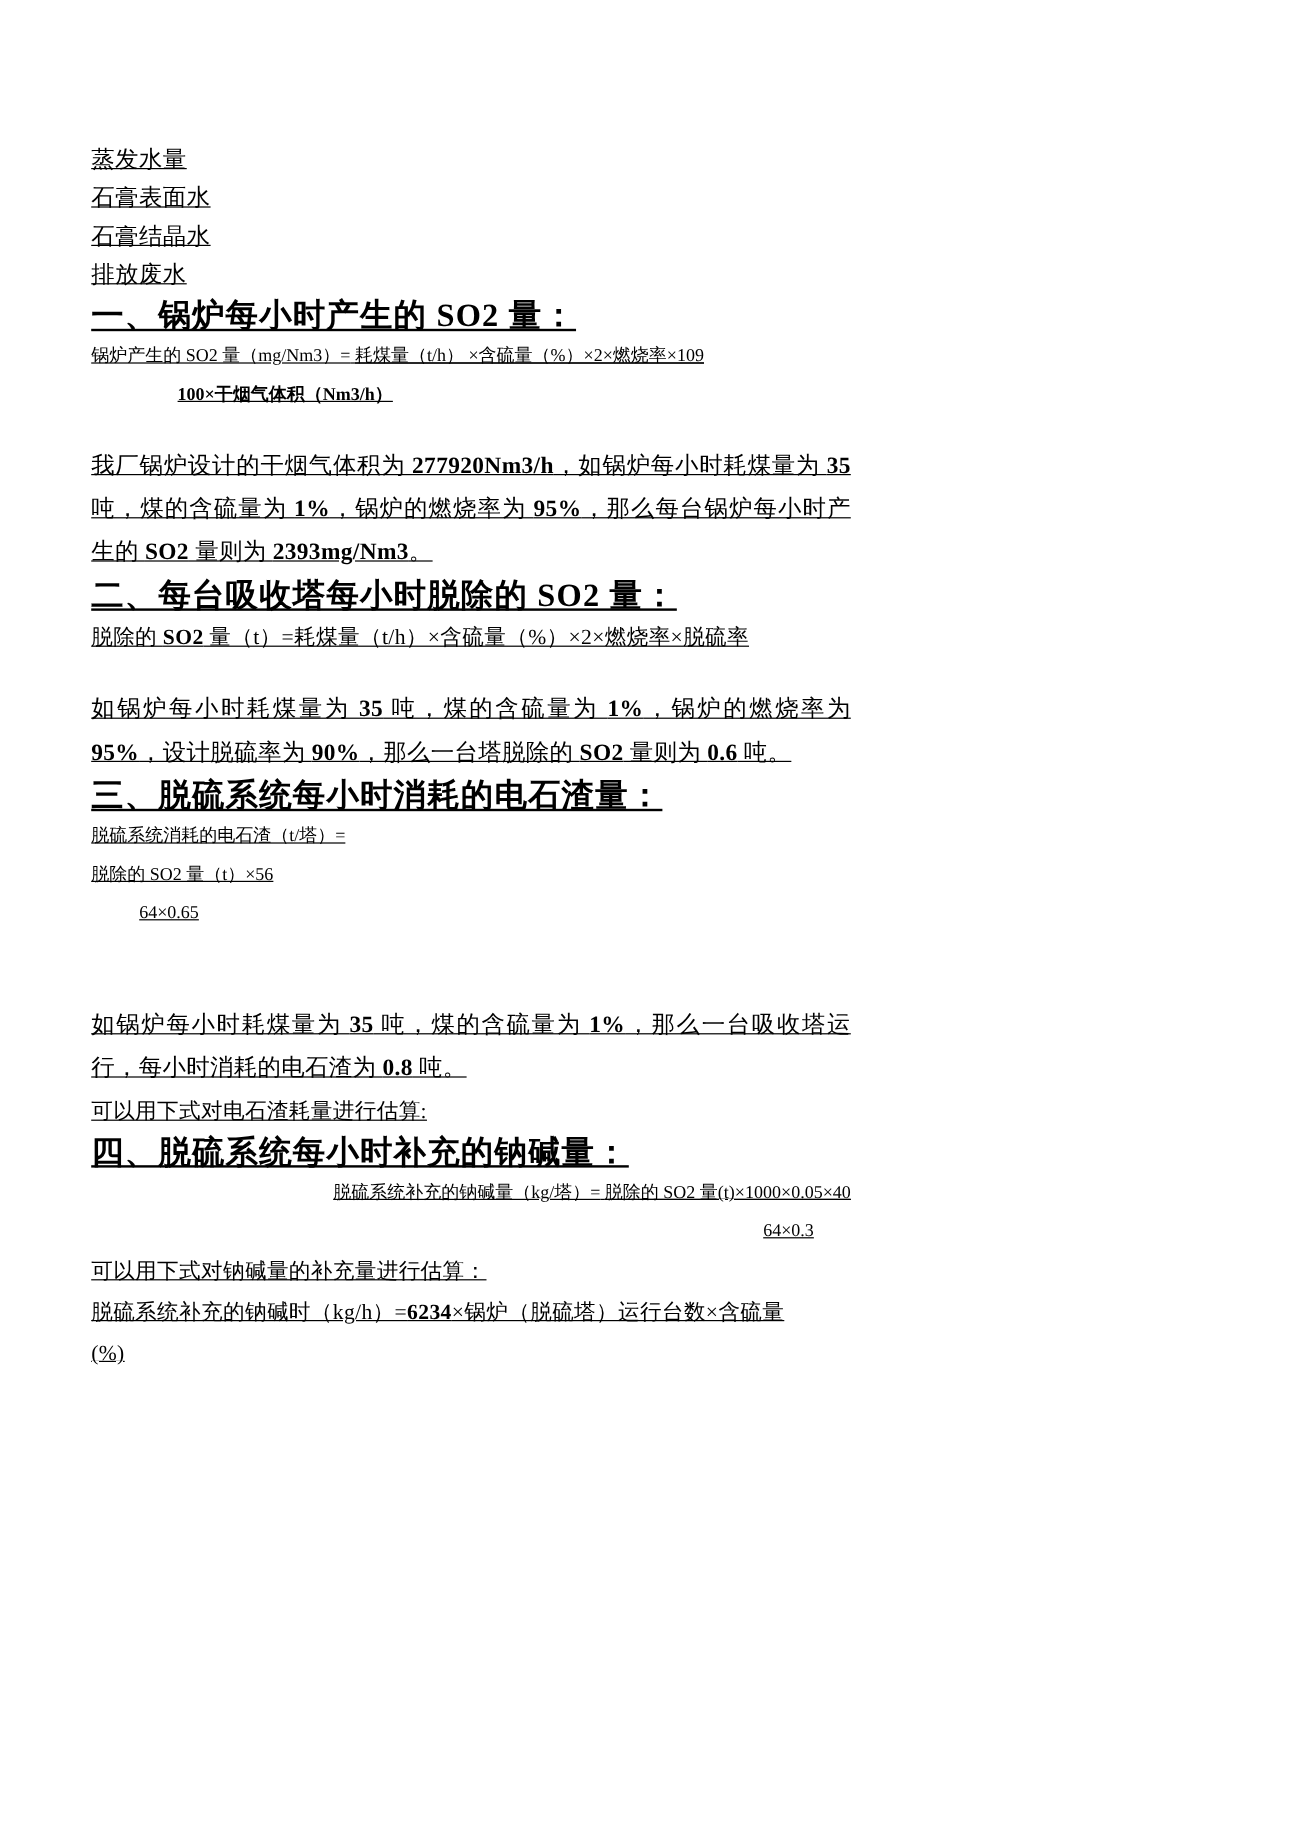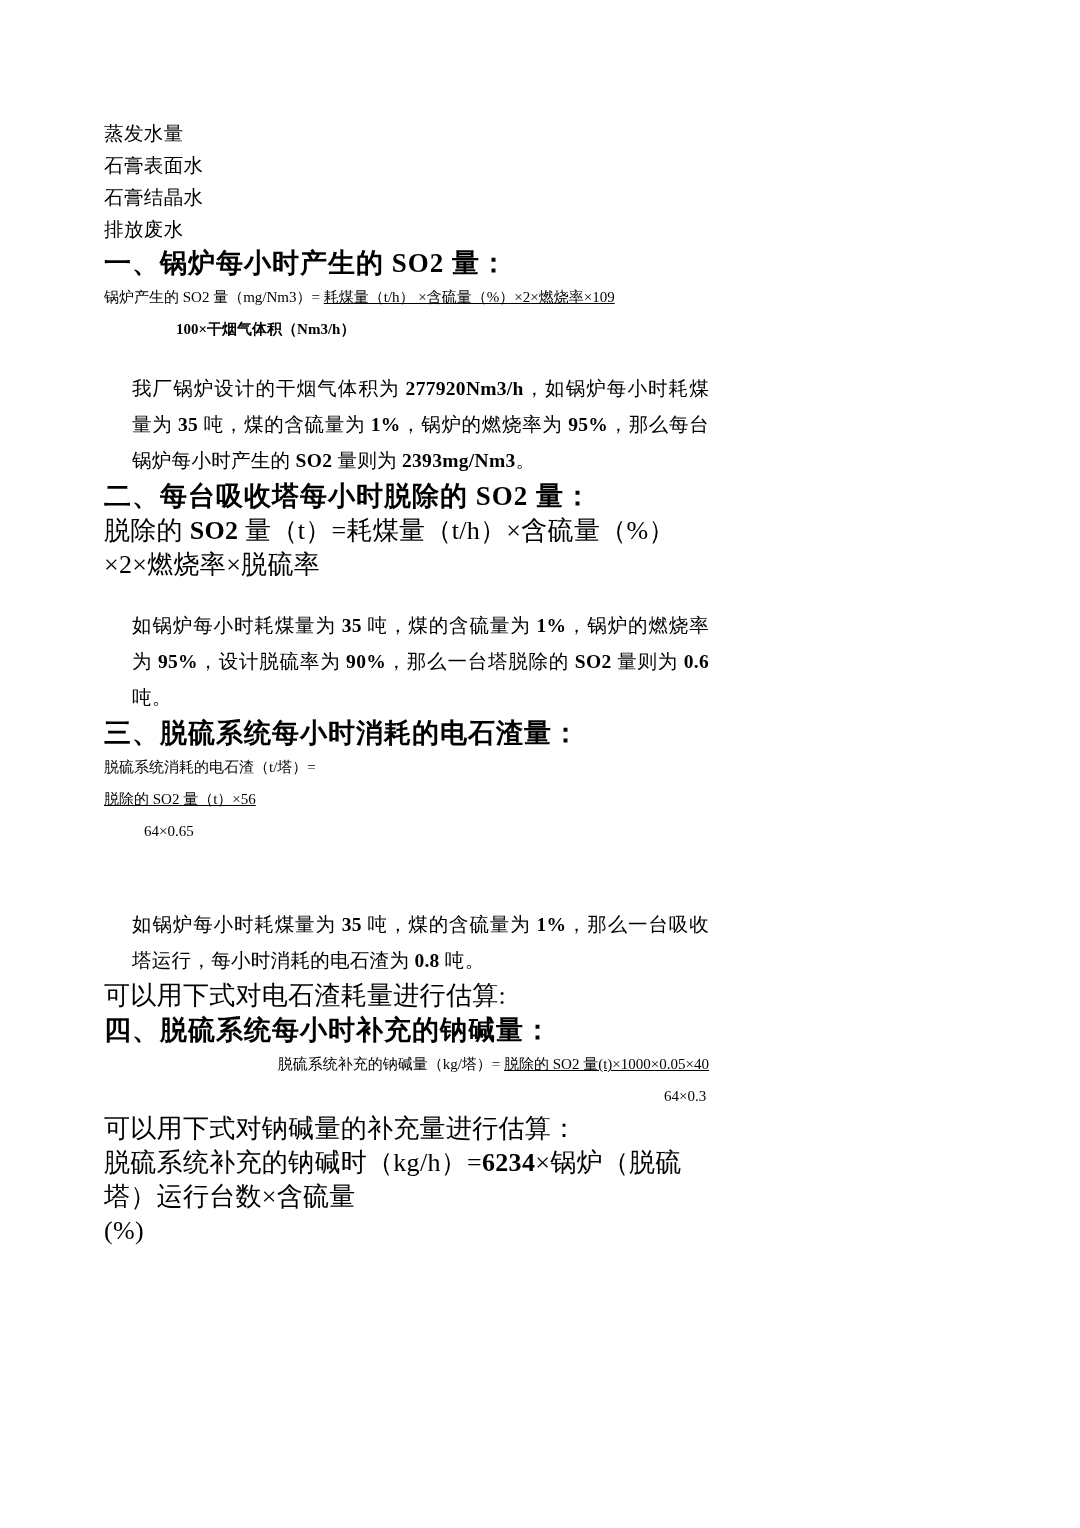--- a/index.html
+++ b/index.html
@@ -12,50 +12,50 @@
     height: 1528px;
     font-family: "Liberation Serif", "DejaVu Serif", serif;
     color: #000000;
     position: relative;
     overflow: hidden;
   }
   .page {
     box-sizing: border-box;
     width: 864px;
     height: 1528px;
-    padding: 118px 155px 0 104px;
+    padding: 118px 155px 0 76px;
+    text-decoration: underline;
   }
   .intro-line {
     font-size: 19.5px;
     line-height: 32px;
     letter-spacing: 0.4px;
   }
   h2.section {
     font-size: 27px;
     font-weight: bold;
     margin: 0;
     letter-spacing: 1px;
     line-height: 1.3;
   }
   .sec1-head { margin-top: 54px; margin-bottom: 22px; }
   .sec2-head { margin-top: 46px; margin-bottom: 22px; }
   .sec3-head { margin-top: 46px; margin-bottom: 22px; }
   .sec4-head { margin-top: 46px; margin-bottom: 34px; }
 
   .body-line {
-    font-size: 26px;
+    font-size: 18px;
     line-height: 34px;
     letter-spacing: 0.3px;
   }
   .para {
     font-size: 19.5px;
     line-height: 36px;
     letter-spacing: 0.3px;
     text-align: justify;
-    margin-left: 28px;
   }
   b, .b { font-weight: bold; }
   .ul { text-decoration: underline; }
   .it { font-style: italic; }
 
   .formula-row {
     font-size: 15px;
     line-height: 32px;
   }
   .indent-1 { padding-left: 72px; }

